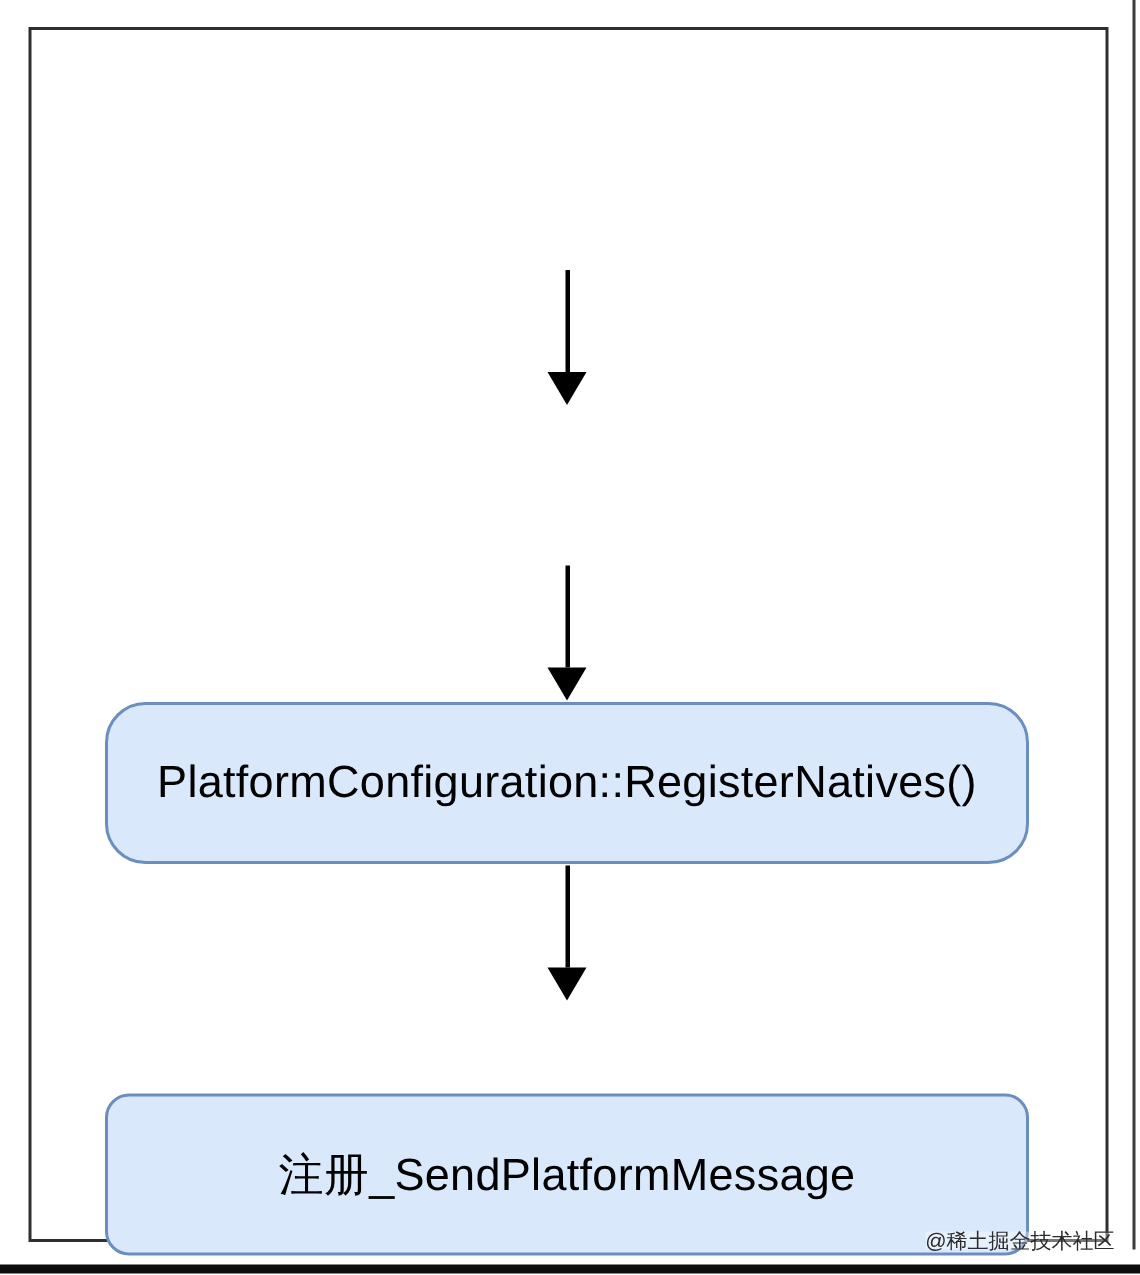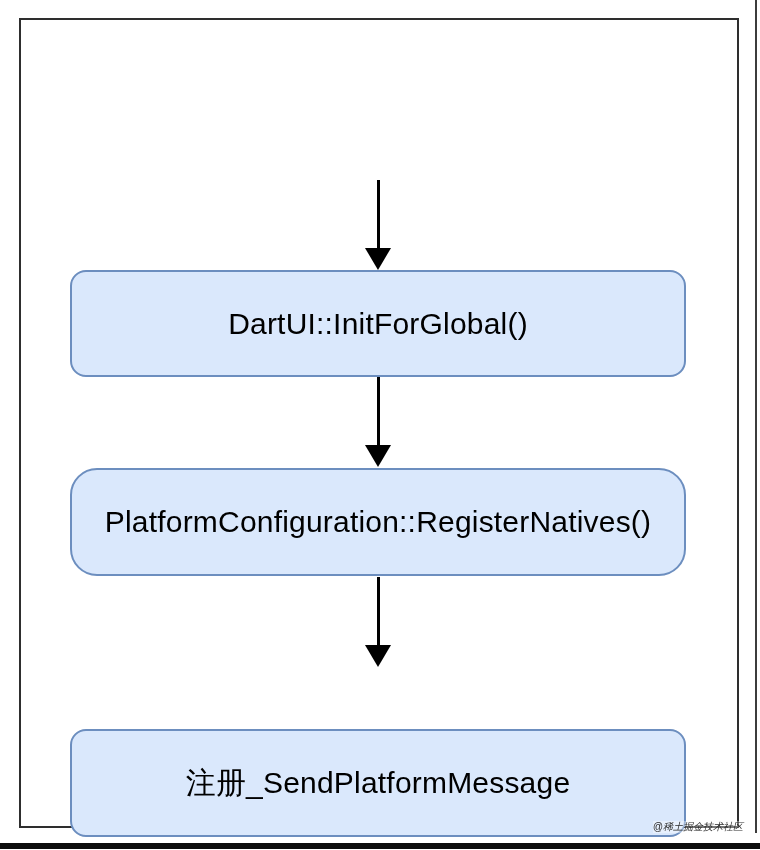--- a/index.html
+++ b/index.html
@@ -86,42 +86,38 @@
   .a1-head { top: 248px; }
   .a2-line { top: 377px; }
   .a2-head { top: 445px; }
   .a3-line { top: 577px; }
   .a3-head { top: 645px; }
 
   .watermark {
     position: absolute;
     right: 17px;
     top: 821px;
-    font-size: 10px;
+    font-size: 14px;
     line-height: 12px;
     color: #2b2b2b;
     background: rgba(255,255,255,0.35);
     white-space: nowrap;
-    font-style: italic;
   }
 </style>
 </head>
 <body>
 
 <div class="canvas">
 
   <div class="frame"></div>
 
 
   <div class="arrow-line a1-line"></div>
   <div class="arrow-head a1-head"></div>
 
-  <div class="node node-2">
-    <span>DartUI::InitForGlobal()</span>
-  </div>
 
   <div class="arrow-line a2-line"></div>
   <div class="arrow-head a2-head"></div>
 
   <div class="node node-3">
     <span>PlatformConfiguration::RegisterNatives()</span>
   </div>
 
   <div class="arrow-line a3-line"></div>
   <div class="arrow-head a3-head"></div>

